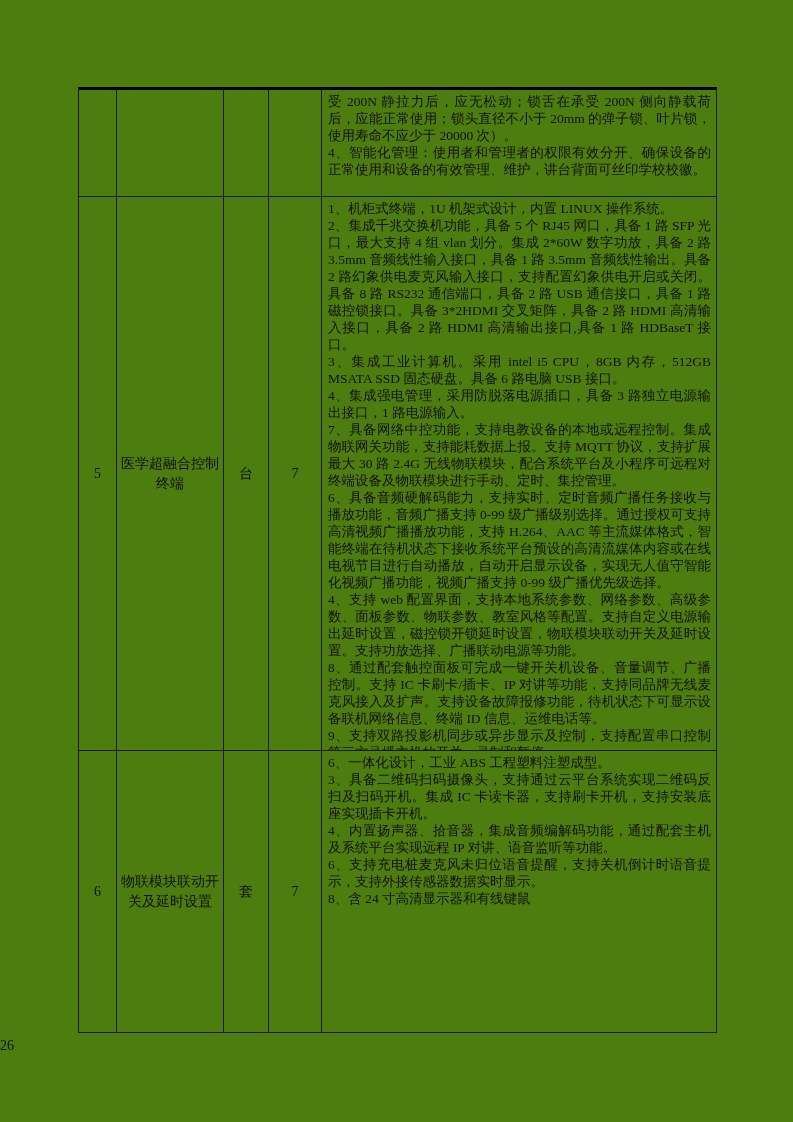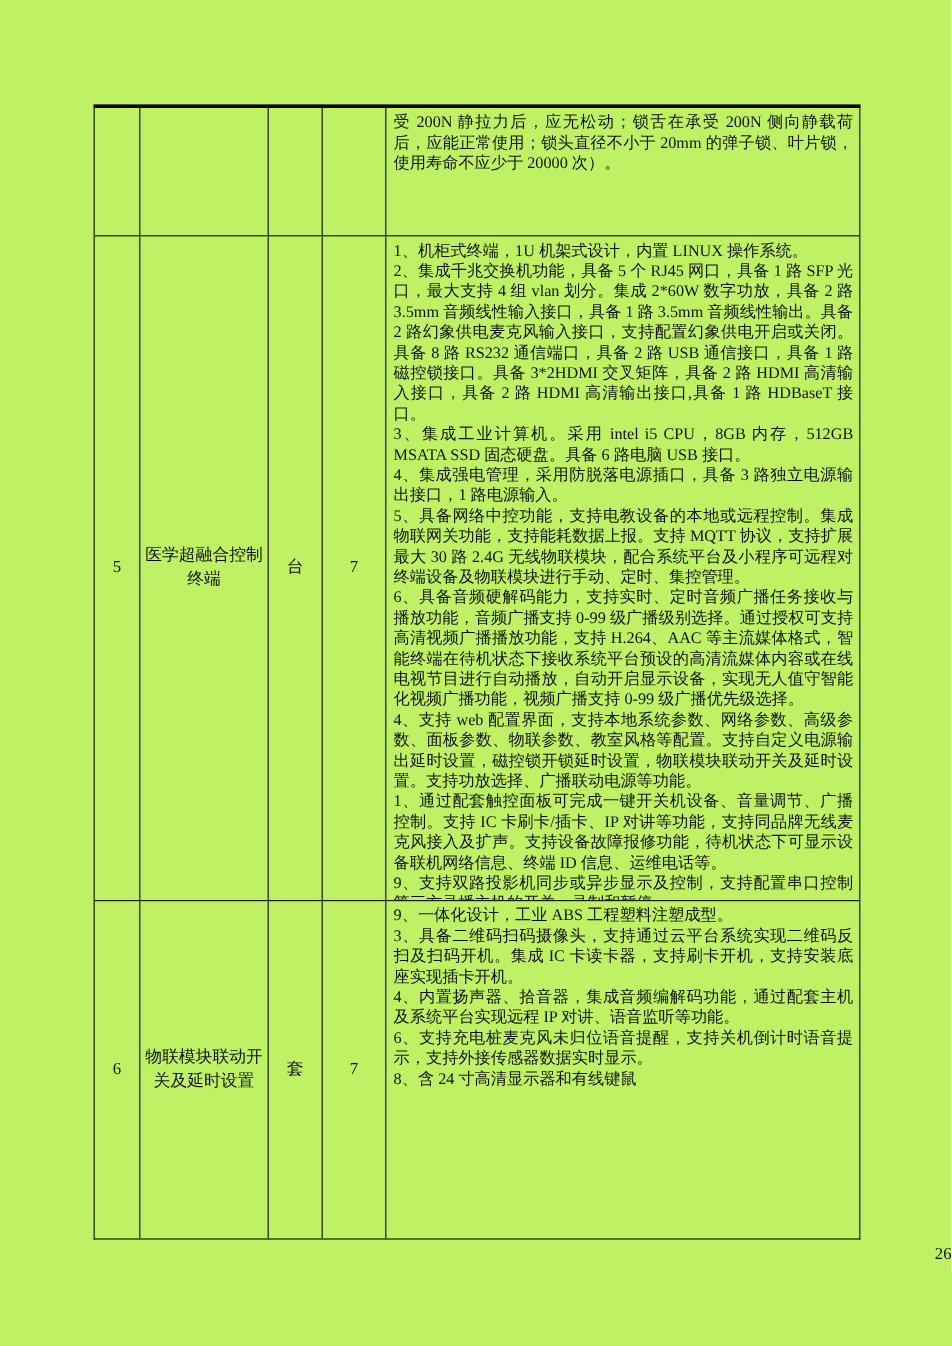--- a/index.html
+++ b/index.html
@@ -4,21 +4,21 @@
 <style>
   html, body {
     margin: 0;
     padding: 0;
     background: #ffffff;
   }
   .page {
     position: relative;
     width: 793px;
     height: 1122px;
-    background: #bef264;
+    background: #4d7c0f;
     font-family: "Liberation Serif", "DejaVu Serif", serif;
     color: #111111;
     overflow: hidden;
   }
   .spec-table {
     position: absolute;
     left: 78px;
     top: 87px;
     width: 639px;
     border-left: 1px solid #1a1a1a;
@@ -56,66 +56,67 @@
     font-size: 13.5px;
     line-height: 17px;
     text-align: justify;
   }
   .c-desc p { margin: 0; }
   .page-number {
     position: absolute;
     left: 0;
     right: 0;
     top: 1038px;
-    text-align: right;
+    text-align: left;
     font-size: 14px;
   }
 </style>
 </head>
 <body>
 
 <div class="page">
 
   <div class="spec-table">
 
     <div class="trow row-a mid">
       <div class="cell c-center"></div>
       <div class="cell c-center"></div>
       <div class="cell c-center"></div>
       <div class="cell c-center"></div>
       <div class="cell c-desc">
         <p>受 200N 静拉力后，应无松动；锁舌在承受 200N 侧向静载荷后，应能正常使用；锁头直径不小于 20mm 的弹子锁、叶片锁，使用寿命不应少于 20000 次）。</p>
+        <p>4、智能化管理：使用者和管理者的权限有效分开、确保设备的正常使用和设备的有效管理、维护，讲台背面可丝印学校校徽。</p>
       </div>
     </div>
 
     <div class="trow row-5 mid">
       <div class="cell c-center">5</div>
       <div class="cell c-center">医学超融合控制终端</div>
       <div class="cell c-center">台</div>
       <div class="cell c-center">7</div>
       <div class="cell c-desc">
         <p>1、机柜式终端，1U 机架式设计，内置 LINUX 操作系统。</p>
         <p>2、集成千兆交换机功能，具备 5 个 RJ45 网口，具备 1 路 SFP 光口，最大支持 4 组 vlan 划分。集成 2*60W 数字功放，具备 2 路 3.5mm 音频线性输入接口，具备 1 路 3.5mm 音频线性输出。具备 2 路幻象供电麦克风输入接口，支持配置幻象供电开启或关闭。具备 8 路 RS232 通信端口，具备 2 路 USB 通信接口，具备 1 路磁控锁接口。具备 3*2HDMI 交叉矩阵，具备 2 路 HDMI 高清输入接口，具备 2 路 HDMI 高清输出接口,具备 1 路 HDBaseT 接口。</p>
         <p>3、集成工业计算机。采用 intel i5 CPU，8GB 内存，512GB MSATA SSD 固态硬盘。具备 6 路电脑 USB 接口。</p>
         <p>4、集成强电管理，采用防脱落电源插口，具备 3 路独立电源输出接口，1 路电源输入。</p>
-        <p>5、具备网络中控功能，支持电教设备的本地或远程控制。集成物联网关功能，支持能耗数据上报。支持 MQTT 协议，支持扩展最大 30 路 2.4G 无线物联模块，配合系统平台及小程序可远程对终端设备及物联模块进行手动、定时、集控管理。</p>
+        <p>7、具备网络中控功能，支持电教设备的本地或远程控制。集成物联网关功能，支持能耗数据上报。支持 MQTT 协议，支持扩展最大 30 路 2.4G 无线物联模块，配合系统平台及小程序可远程对终端设备及物联模块进行手动、定时、集控管理。</p>
         <p>6、具备音频硬解码能力，支持实时、定时音频广播任务接收与播放功能，音频广播支持 0-99 级广播级别选择。通过授权可支持高清视频广播播放功能，支持 H.264、AAC 等主流媒体格式，智能终端在待机状态下接收系统平台预设的高清流媒体内容或在线电视节目进行自动播放，自动开启显示设备，实现无人值守智能化视频广播功能，视频广播支持 0-99 级广播优先级选择。</p>
         <p>4、支持 web 配置界面，支持本地系统参数、网络参数、高级参数、面板参数、物联参数、教室风格等配置。支持自定义电源输出延时设置，磁控锁开锁延时设置，物联模块联动开关及延时设置。支持功放选择、广播联动电源等功能。</p>
-        <p>1、通过配套触控面板可完成一键开关机设备、音量调节、广播控制。支持 IC 卡刷卡/插卡、IP 对讲等功能，支持同品牌无线麦克风接入及扩声。支持设备故障报修功能，待机状态下可显示设备联机网络信息、终端 ID 信息、运维电话等。</p>
+        <p>8、通过配套触控面板可完成一键开关机设备、音量调节、广播控制。支持 IC 卡刷卡/插卡、IP 对讲等功能，支持同品牌无线麦克风接入及扩声。支持设备故障报修功能，待机状态下可显示设备联机网络信息、终端 ID 信息、运维电话等。</p>
         <p>9、支持双路投影机同步或异步显示及控制，支持配置串口控制第三方录播主机的开关，录制和暂停。</p>
       </div>
     </div>
 
     <div class="trow row-6">
       <div class="cell c-center">6</div>
       <div class="cell c-center">物联模块联动开关及延时设置</div>
       <div class="cell c-center">套</div>
       <div class="cell c-center">7</div>
       <div class="cell c-desc">
-        <p>9、一体化设计，工业 ABS 工程塑料注塑成型。</p>
+        <p>6、一体化设计，工业 ABS 工程塑料注塑成型。</p>
         <p>3、具备二维码扫码摄像头，支持通过云平台系统实现二维码反扫及扫码开机。集成 IC 卡读卡器，支持刷卡开机，支持安装底座实现插卡开机。</p>
         <p>4、内置扬声器、拾音器，集成音频编解码功能，通过配套主机及系统平台实现远程 IP 对讲、语音监听等功能。</p>
         <p>6、支持充电桩麦克风未归位语音提醒，支持关机倒计时语音提示，支持外接传感器数据实时显示。</p>
         <p>8、含 24 寸高清显示器和有线键鼠</p>
       </div>
     </div>
 
   </div>
 
   <div class="page-number">26</div>

